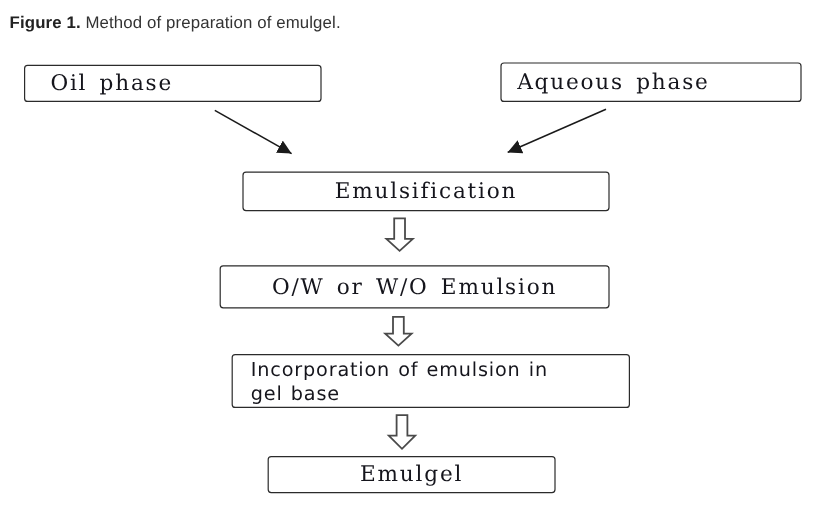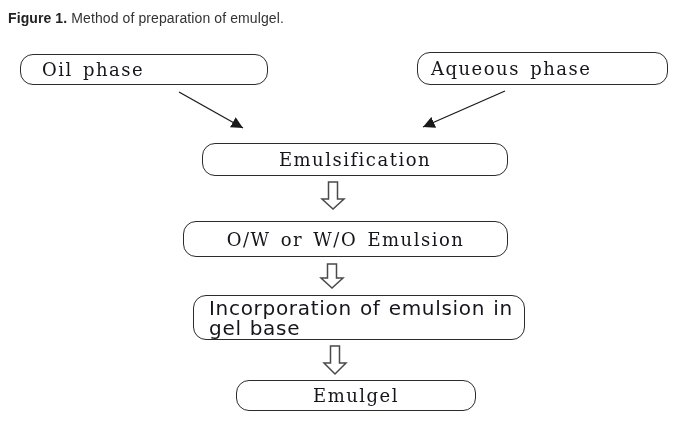--- a/index.html
+++ b/index.html
@@ -22,37 +22,37 @@
     position:absolute;left:8px;top:7px;
     font-size:14px;line-height:22px;color:var(--title-color);
     letter-spacing:0.1px;
   }
   .caption .cap-label{font-weight:700;color:#222;}
   .node{
     position:absolute;
     box-sizing:border-box;
     background:#fff;
     border:1.5px solid var(--border-color);
-    border-radius:13px;
+    border-radius:3px;
     display:flex;align-items:center;
     font-family:"DejaVu Serif", serif;
     font-size:18px;color:var(--box-text);
     letter-spacing:1.5px;word-spacing:3px;
     white-space:pre-line;
   }
   .node.center{justify-content:center;text-align:center;}
   #node-oil-phase      {left:20px; top:54px; width:248px;height:31px;padding-left:21px;}
   #node-aqueous-phase  {left:417px;top:52px; width:251px;height:33px;padding-left:13px;}
   #node-emulsification {left:202px;top:143px;width:306px;height:33px;}
   #node-ow-wo-emulsion {left:183px;top:221px;width:325px;height:36px;}
   #node-incorporation  {left:193px;top:295px;width:332px;height:45px;
-      font-family:"DejaVu Sans", sans-serif;font-size:20px;
+      font-family:"DejaVu Sans", sans-serif;font-size:16px;
       letter-spacing:0.7px;word-spacing:1px;line-height:20px;
       padding-left:15px;align-items:center;}
-  #node-emulgel        {left:236px;top:380px;width:240px;height:31px;}
+  #node-emulgel        {left:223px;top:380px;width:240px;height:31px;}
   svg.connectors{position:absolute;left:0;top:0;width:679px;height:431px;pointer-events:none;}
   .edge-line{stroke:var(--line-color);stroke-width:1.3;fill:none;}
   .arrow-head{fill:var(--line-color);}
   .hollow-arrow{fill:#ffffff;stroke:var(--hollow-stroke);stroke-width:1.5;stroke-linejoin:miter;}
 </style>
 </head>
 <body>
 
 <div id="canvas">
 

